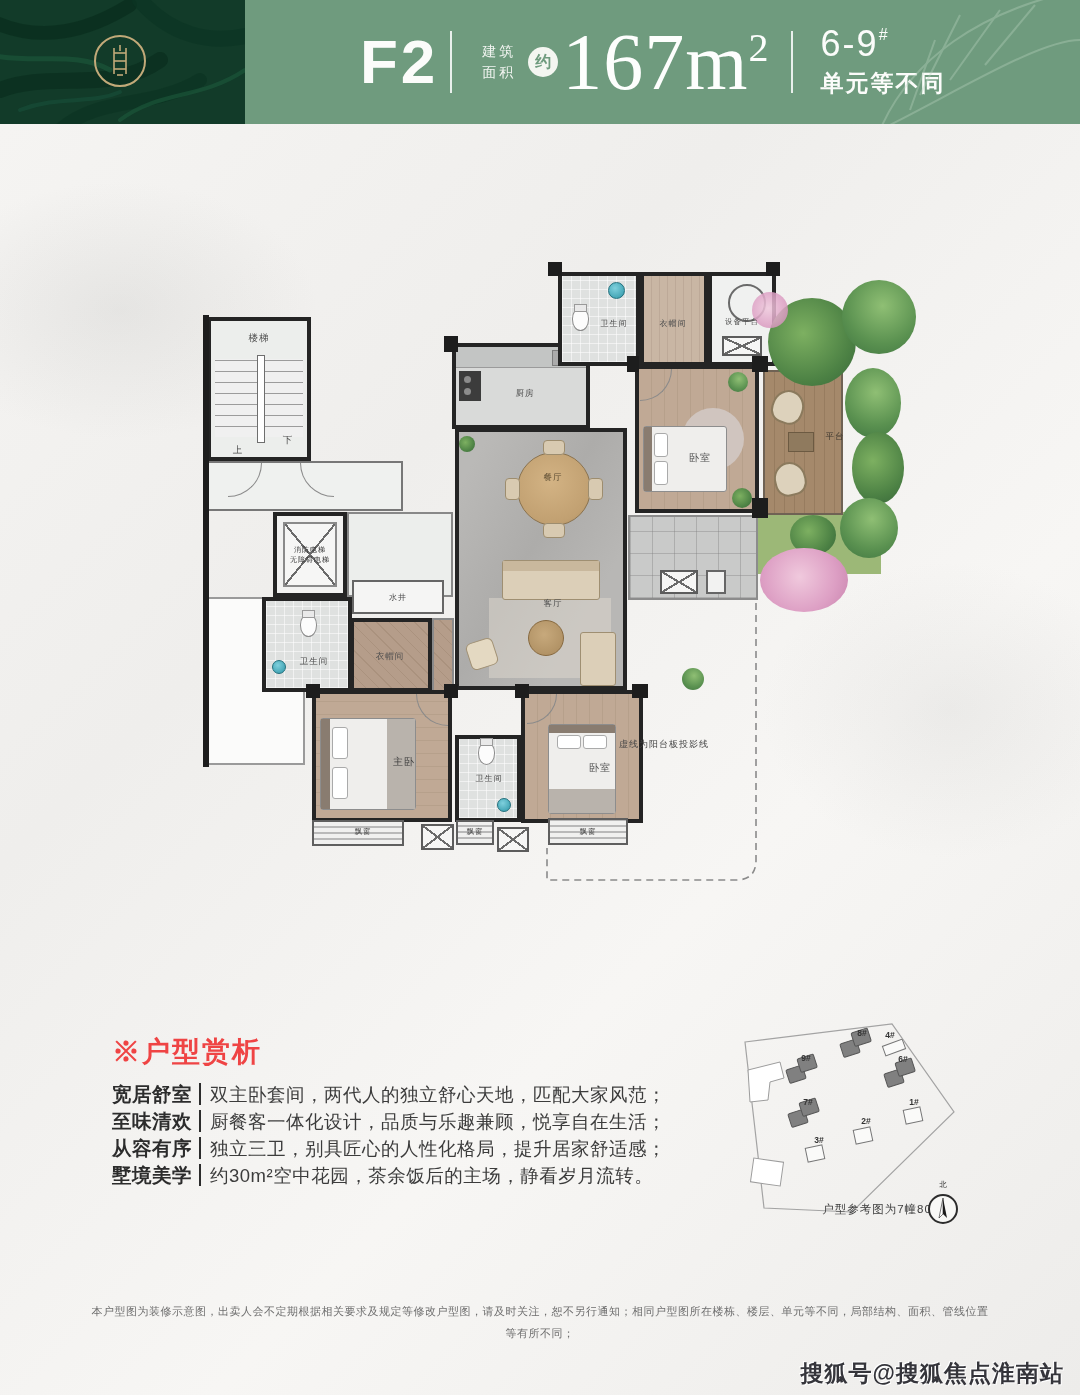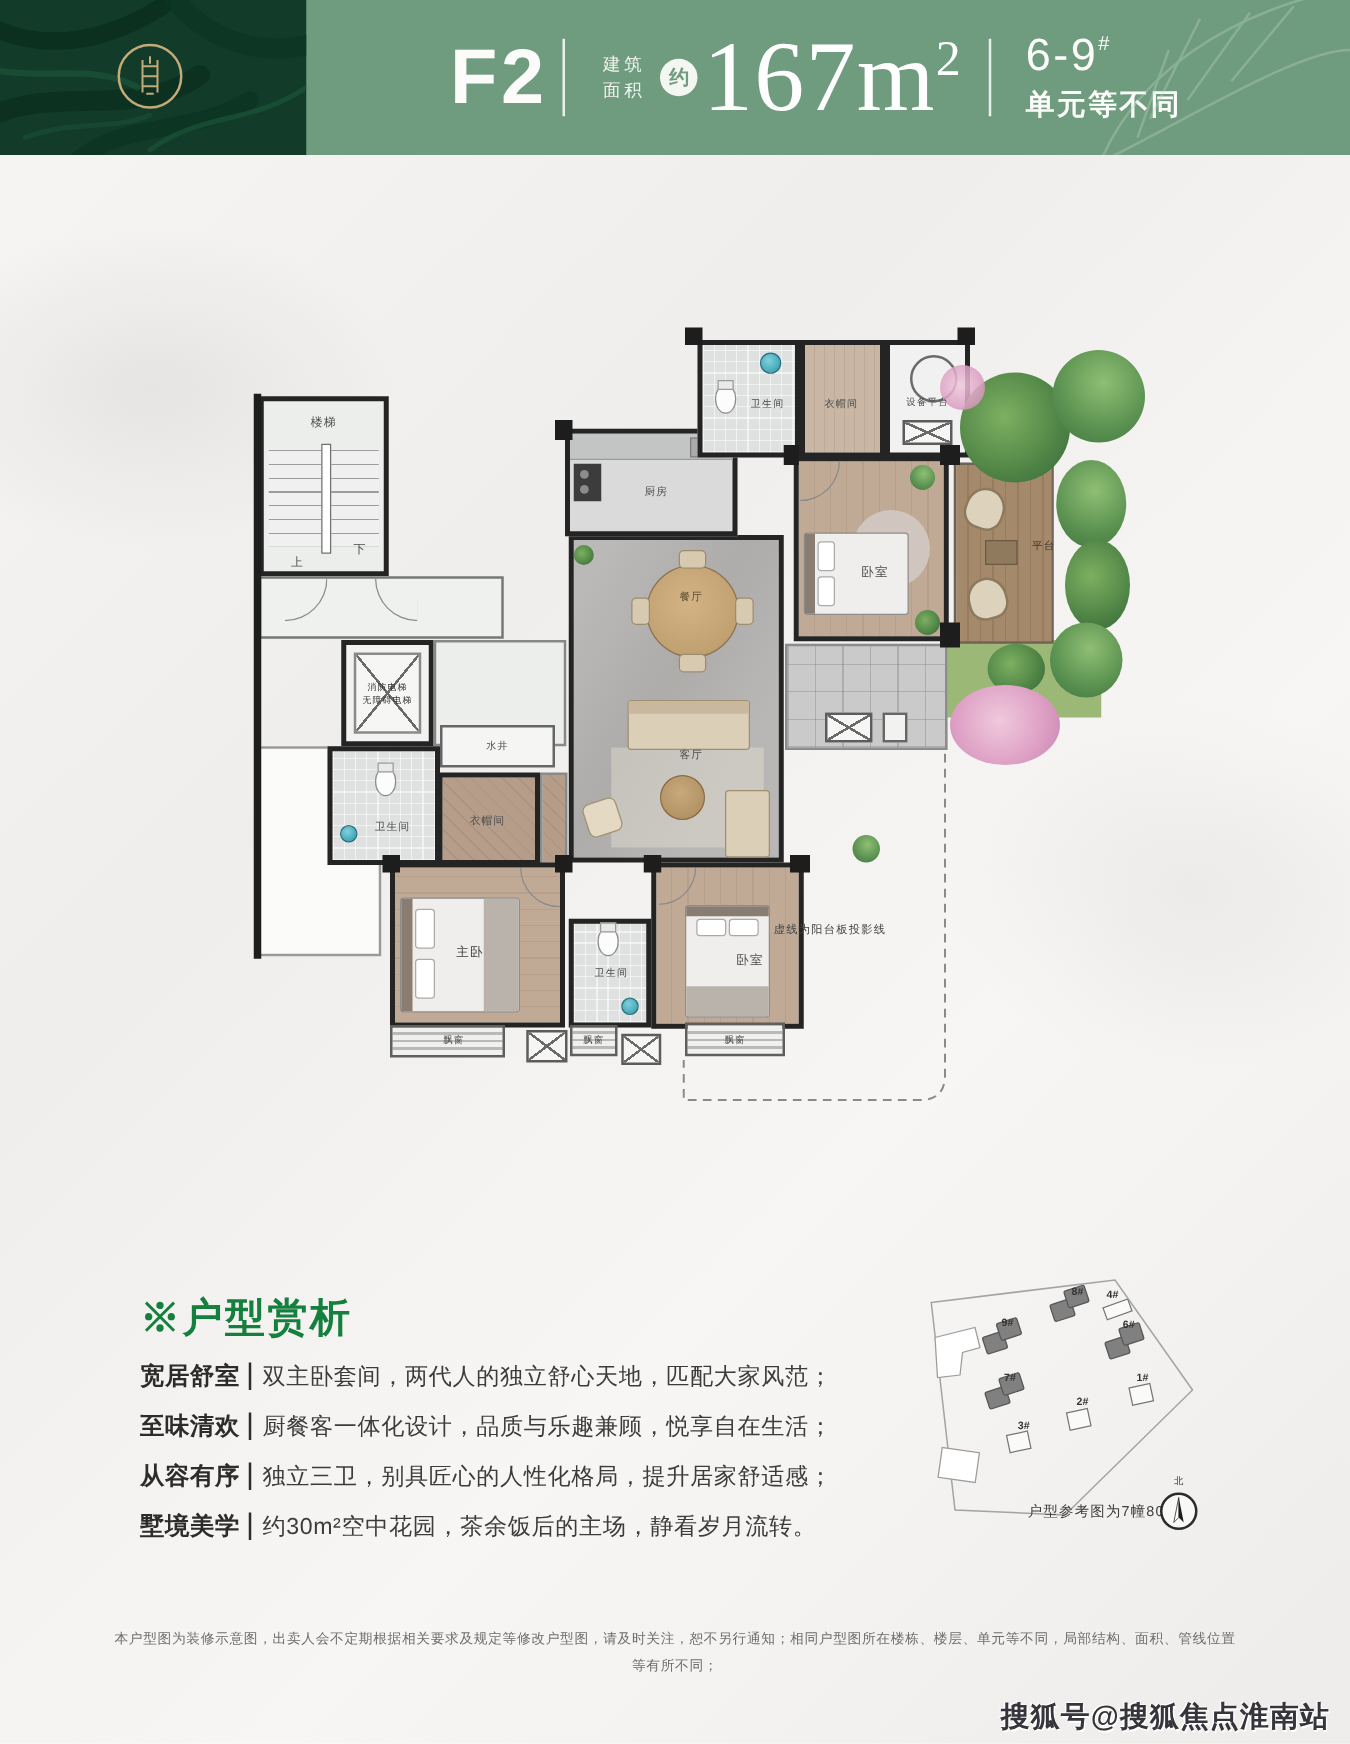--- a/index.html
+++ b/index.html
@@ -48,22 +48,22 @@
   .plant{position:absolute;border-radius:50%;z-index:20;}
   .g1{background:radial-gradient(circle at 40% 40%,#7db061,#4c8144 65%,#38663a);}
   .g2{background:radial-gradient(circle at 55% 35%,#8fbf74,#5a9150 60%,#3f7440);}
   .pink{background:radial-gradient(circle at 45% 45%,#f0c9dd,#dd9fc4 60%,#c883ad);}
   .teal{position:absolute;border-radius:50%;background:radial-gradient(circle at 40% 35%,#7fd0dd,#2f97a8);border:1px solid #23707d;z-index:21;}
   .toilet{position:absolute;width:15px;height:21px;background:#fcfcfc;border:1px solid #8c8c8c;border-radius:46% 46% 50% 50%;z-index:21;}
   .toilet::before{content:"";position:absolute;left:1px;right:1px;top:-5px;height:6px;background:#e9e9e9;border:1px solid #9a9a9a;}
   .fw{position:absolute;z-index:22;}
   
   .analysis{position:absolute;left:112px;top:1033px;width:580px;}
-  .a-title{font-size:32px;font-weight:700;color:#15803d;letter-spacing:2px;}
-  .a-item{margin-top:13px;font-size:18.5px;color:#3c3c3c;letter-spacing:.5px;white-space:nowrap;}
+  .a-title{font-size:28px;font-weight:700;color:#ef4444;letter-spacing:2px;}
+  .a-item{margin-top:0;font-size:18.5px;color:#3c3c3c;letter-spacing:.5px;white-space:nowrap;}
   .a-item b{font-size:19.5px;color:#2c2c2c;border-right:2.5px solid #2c2c2c;padding-right:7px;margin-right:9px;}
   
   .siteplan{position:absolute;left:740px;top:1012px;width:252px;height:222px;}
   .sp-label{position:absolute;transform:translate(-50%,-50%);font-size:8.5px;font-weight:700;color:#333;z-index:5;}
   .cluster{position:absolute;width:34px;height:24px;z-index:4;}
   .cluster i{position:absolute;width:16px;height:13px;background:#808080;border:1px solid #565656;border-radius:2px;display:block;}
   .cluster i+i{left:14px;top:-7px;}
   .small-b{position:absolute;width:16px;height:13px;border:1px solid #767676;background:#fafaf9;z-index:4;}
   .caption{position:absolute;left:802px;top:1202px;width:170px;text-align:center;font-size:11.5px;color:#3e3e3e;letter-spacing:1px;}
   .compass{position:absolute;left:928px;top:1194px;width:30px;height:30px;border:2px solid #2c2c2c;border-radius:50%;background:#f8f8f6;box-sizing:border-box;}
@@ -179,21 +179,21 @@
   <span class="lb" style="left:390px;top:657px;font-size:8.5px;">衣帽间</span>
   <div class="rt herr" style="left:432px;top:618px;width:22px;height:74px;border-color:#8a8a8a;"></div>
 
   <div class="r woodh" style="left:312px;top:690px;width:140px;height:132px;"></div>
   <div class="fw" style="left:320px;top:718px;width:94px;height:90px;background:#efeeec;border:1px solid #8d8d8d;border-radius:3px;">
     <div style="position:absolute;left:0;top:0;width:9px;height:100%;background:#897c70;"></div>
     <div style="position:absolute;left:11px;top:8px;width:14px;height:30px;background:#fff;border:1px solid #aaa;border-radius:3px;"></div>
     <div style="position:absolute;left:11px;top:48px;width:14px;height:30px;background:#fff;border:1px solid #aaa;border-radius:3px;"></div>
     <div style="position:absolute;right:0;top:0;width:28px;height:100%;background:#b9b3ac;"></div>
   </div>
-  <span class="lb" style="left:376px;top:762px;font-size:10px;color:#3d3d3d;">主卧</span>
+  <span class="lb" style="left:404px;top:762px;font-size:10px;color:#3d3d3d;">主卧</span>
   <div class="arc" style="left:416px;top:694px;width:32px;height:32px;border-radius:0 0 0 100%;border-top:none;border-right:none;"></div>
 
   <div class="r tile" style="left:455px;top:735px;width:66px;height:87px;"></div>
   <div class="toilet" style="left:478px;top:742px;"></div>
   <div class="teal" style="left:497px;top:798px;width:12px;height:12px;"></div>
   <span class="lb" style="left:489px;top:778px;font-size:8px;">卫生间</span>
 
   <div class="r woodv" style="left:521px;top:690px;width:122px;height:133px;"></div>
   <div class="fw" style="left:548px;top:724px;width:66px;height:88px;background:#efeeec;border:1px solid #8d8d8d;border-radius:3px;">
     <div style="position:absolute;left:0;top:0;width:100%;height:8px;background:#897c70;"></div>

